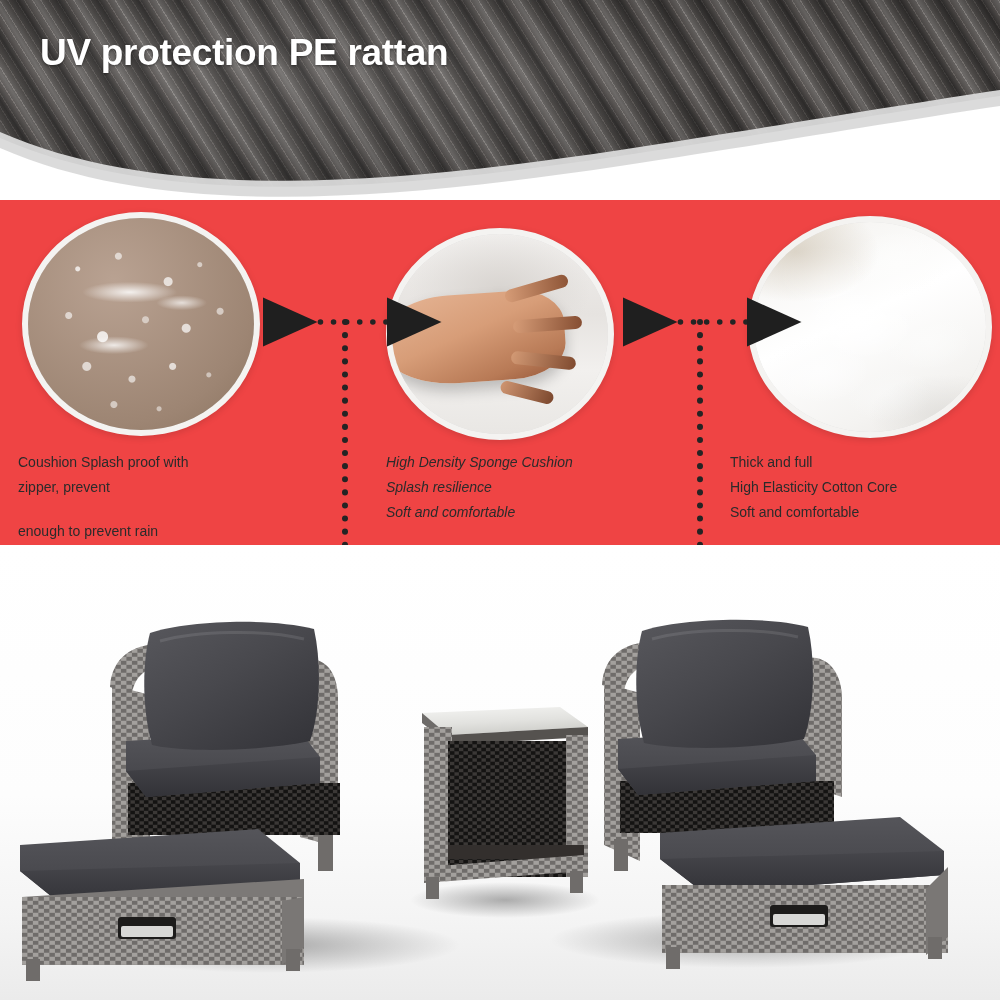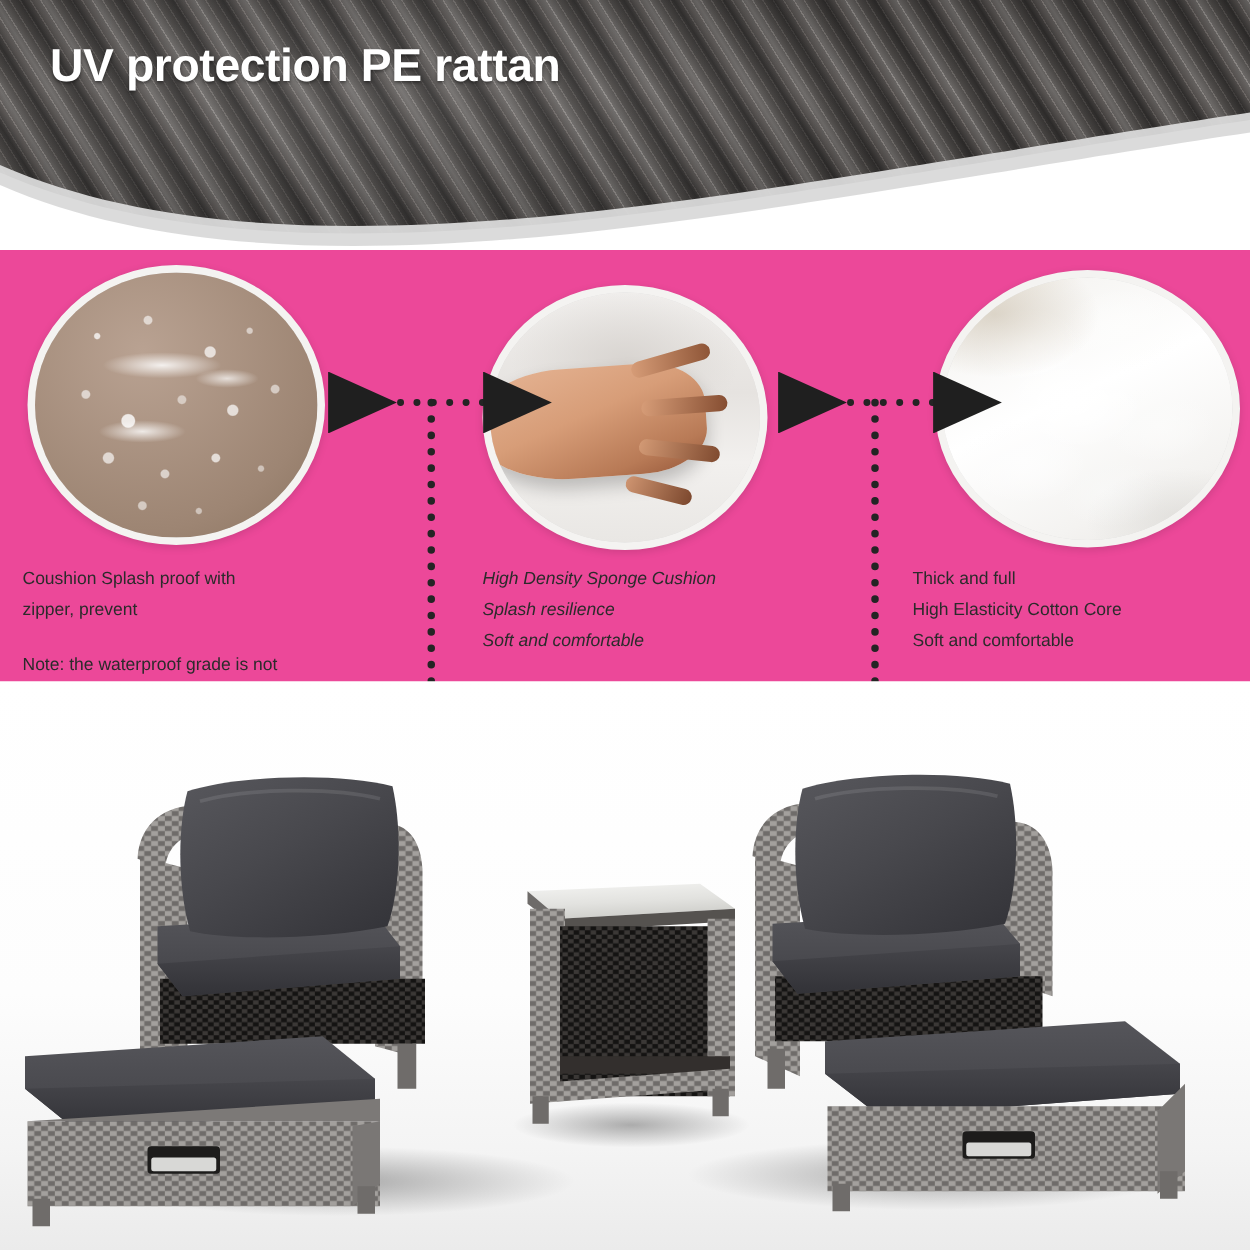--- a/index.html
+++ b/index.html
@@ -2,21 +2,21 @@
 <html><head>
 <meta charset="utf-8">
 <style>
   * { margin:0; padding:0; box-sizing:border-box; }
   body {
     width:1000px; height:1000px; overflow:hidden;
     background:#ffffff;
     font-family:"Liberation Sans", sans-serif;
     position:relative;
   }
-  #stage { position:relative; width:1000px; height:796px; background:#ec4899; }
+  #stage { position:relative; width:1000px; height:796px; background:#ef4444; }
 
   
   .banner {
     position:absolute; left:0; top:0; width:1000px; height:200px;
     overflow:hidden;
   }
   .banner-photo {
     position:absolute; inset:0;
     background:
       repeating-linear-gradient(58deg,
@@ -182,21 +182,20 @@
     <line x1="700" y1="322" x2="700" y2="598" stroke="#242424" stroke-width="6" stroke-linecap="round" stroke-dasharray="0.1 13"></line>
     <line x1="700" y1="598" x2="700" y2="692" stroke="#ffffff" stroke-width="6.5" stroke-linecap="round" stroke-dasharray="0.1 13"></line>
   </svg>
 
   <div class="txt t1">
     <div class="p1">
       <span class="ln">Coushion Splash proof with</span>
       <span class="ln">zipper, prevent</span>
     </div>
     <div class="p2">
-      <span class="ln">Note: the waterproof grade is not</span>
       <span class="ln">enough to prevent rain</span>
     </div>
   </div>
 
   <div class="txt t2">
     <span class="ln">High Density Sponge Cushion</span>
     <span class="ln">Splash resilience</span>
     <span class="ln">Soft and comfortable</span>
   </div>
 

